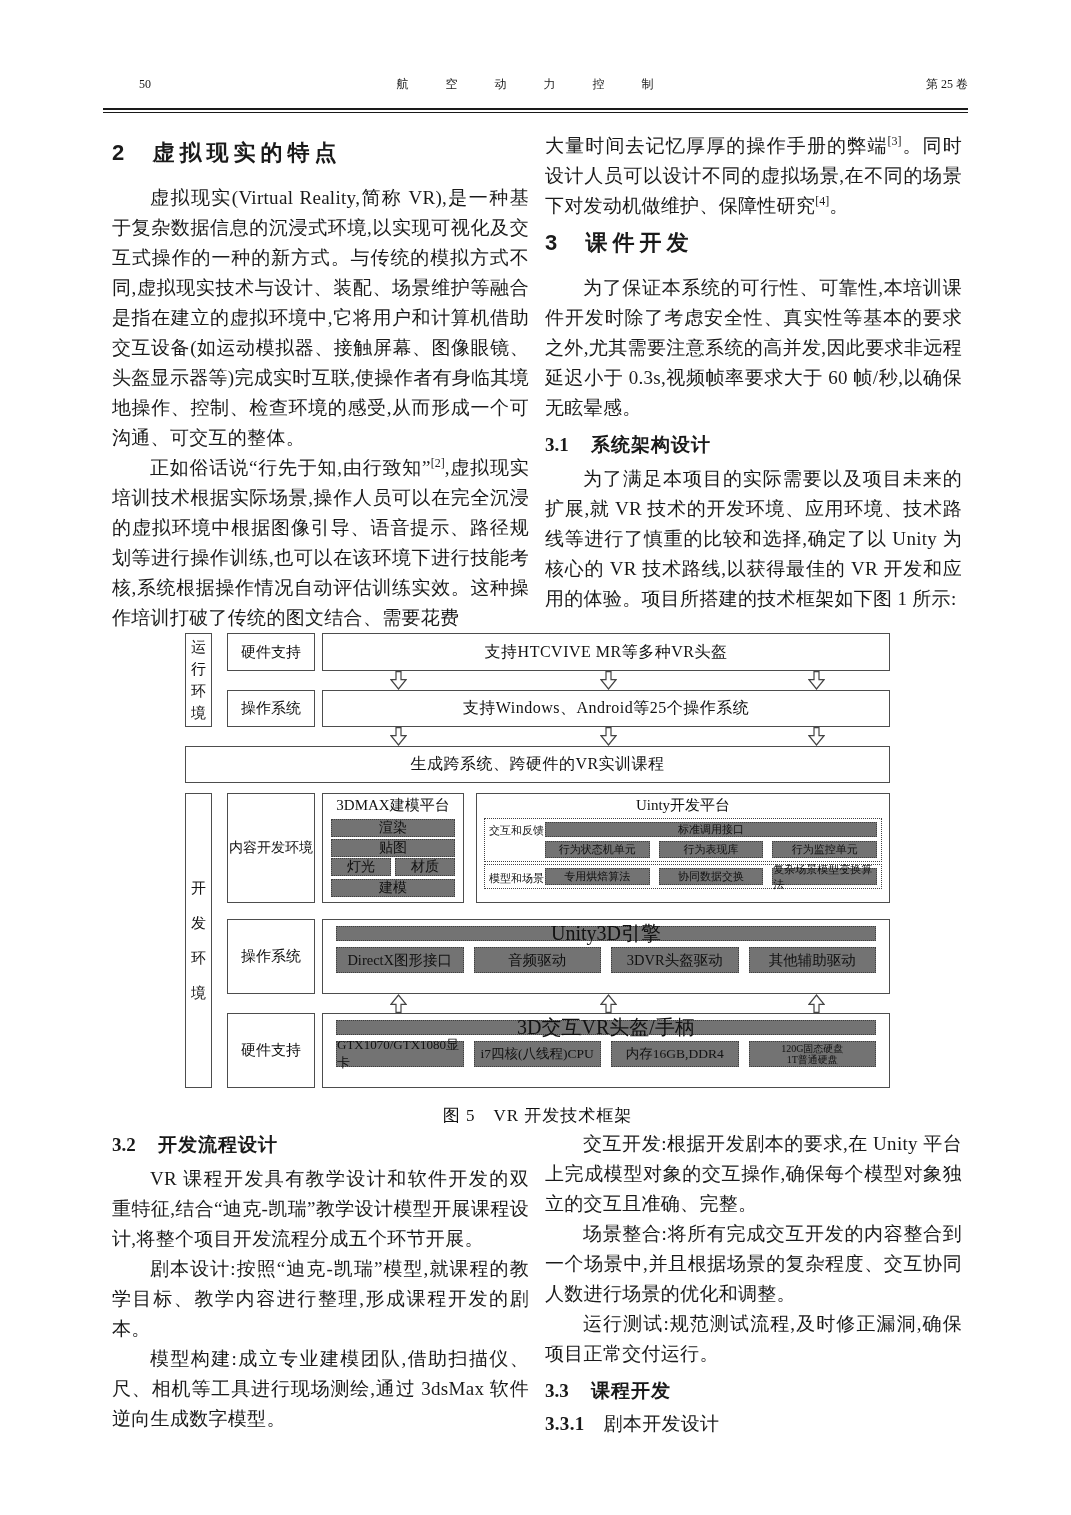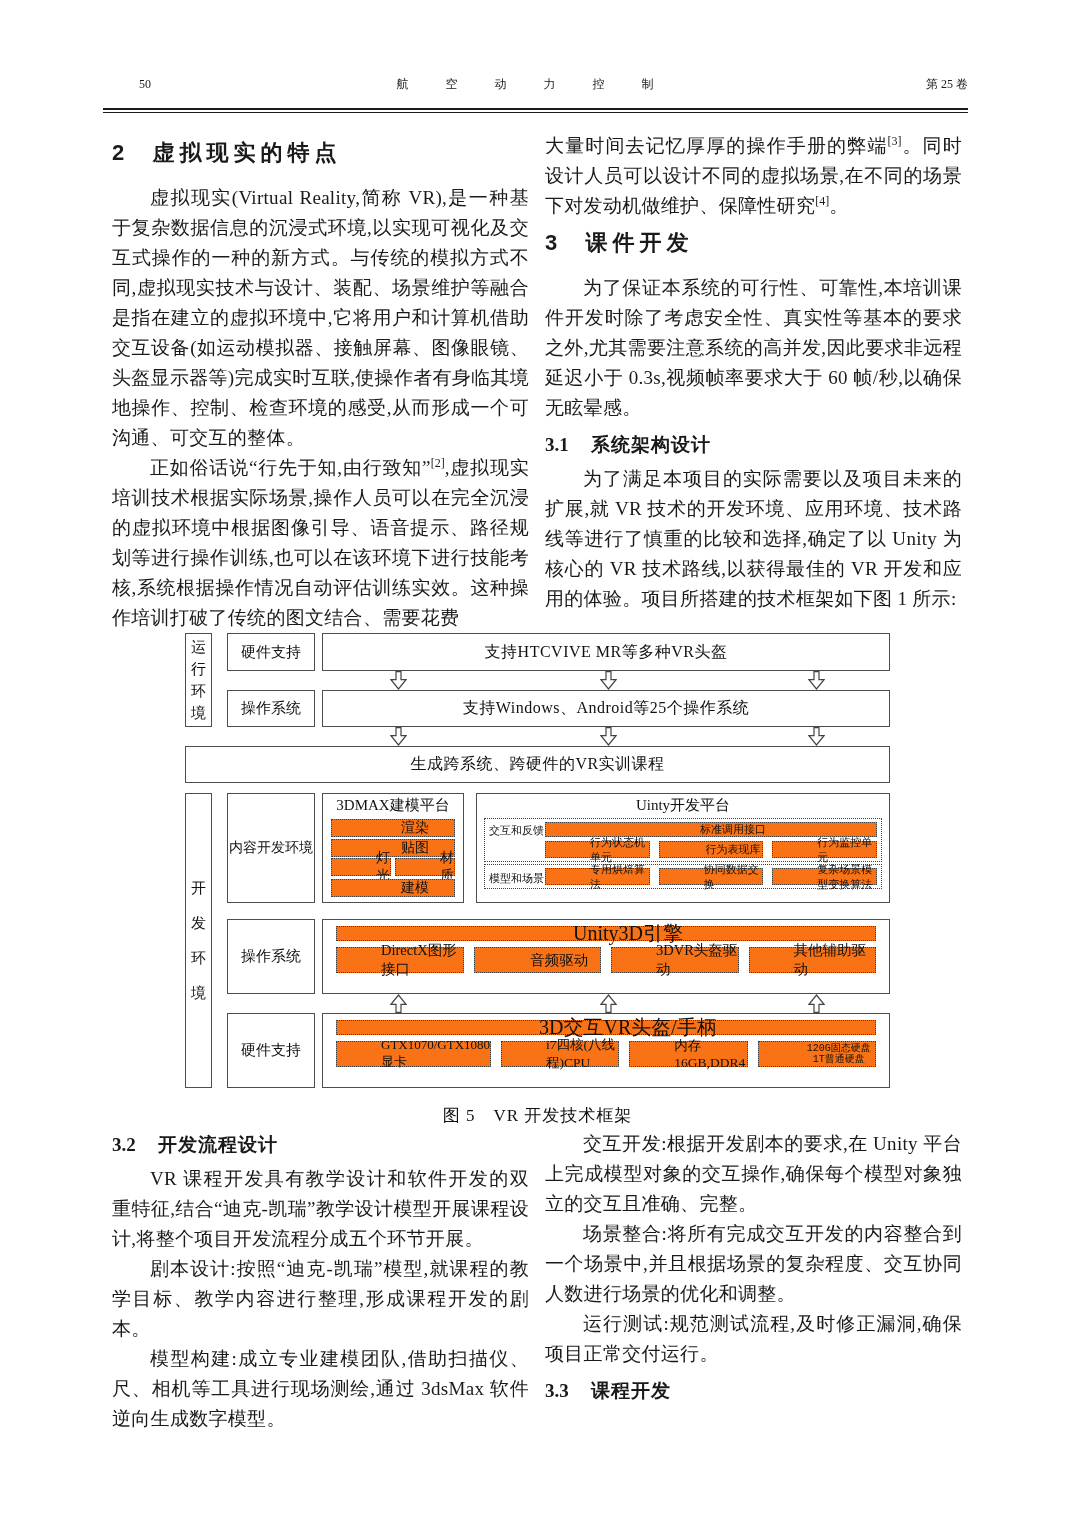--- a/index.html
+++ b/index.html
@@ -66,42 +66,42 @@
   .arrows.outer .a1 { left:205px; } .arrows.outer .a2 { left:415px; } .arrows.outer .a3 { left:623px; }
   .crossbox { height:37px; margin-top:0; display:flex; align-items:center; justify-content:center; font-size:16px; letter-spacing:0.5px; }
   .fgap { height:10px; }
   .fbot { display:flex; gap:15px; height:295px; }
   .fbot-right { flex:1; display:flex; flex-direction:column; }
   .brow { display:flex; gap:7px; }
   .row3 { height:110px; }
   .row3-content { flex:1; display:flex; gap:12px; }
   .gapsm { height:16px; }
   .row4, .row5 { height:75px; }
-  .dotted { border:1px dotted #3f3f3f; background:#f97316; display:flex; align-items:center; justify-content:center;padding-left:44px; }
+  .dotted { border:1px dotted #3f3f3f; background:#737373; display:flex; align-items:center; justify-content:center; }
   
   .dmax { width:142px; padding:1px 8px 4px 8px; display:flex; flex-direction:column; }
   .dmax-title { height:21px; display:flex; align-items:center; justify-content:center; font-size:15px; }
   .ditem { height:18px; font-size:14px; margin-top:2.5px; }
   .dsplit { display:flex; gap:4px; margin-top:1px; }
   .dsplit .ditem { flex:1; margin-top:0; }
   
   .unity { flex:1; padding:1px 7px 4px 7px; display:flex; flex-direction:column; }
   .unity-title { height:21px; display:flex; align-items:center; justify-content:center; font-size:15px; }
   .ucont { border:1px dotted #3f3f3f; display:flex; padding:3px 4px; margin-top:2px; }
   .ucont-label { width:56px; font-size:11px; line-height:13px; padding-top:2px; letter-spacing:0; }
   .ucont-body { flex:1; }
   .stdapi { height:15px; font-size:11px; margin-bottom:4px; }
   .urow { display:flex; gap:9px; }
   .ubox { flex:1; height:17px; font-size:11px; letter-spacing:0; }
   
   .obox, .hbox { flex:1; padding:6px 13px; display:flex; flex-direction:column; }
   .engine, .hmd { height:15px; font-size:20px; }
   .drow { display:flex; gap:10px; margin-top:6px; }
   .dbox { flex:1; height:26px; font-size:14.5px; }
-  .hw4 { flex-direction:column; line-height:11px; font-size:10px;font-family:Liberation Mono, monospace; }
+  .hw4 { flex-direction:column; line-height:11px; font-size:10px; }
   .figcap { margin-top:16px; text-align:center; font-size:17px; letter-spacing:1px; }
   .figcap .cap-label { margin-right:18px; }
 </style>
 </head>
 <body>
 
 <div class="page">
 
   <div class="pg-header">
     <span class="pg-num">50</span>
@@ -293,16 +293,20 @@
       <p class="ind">模型构建:成立专业建模团队,借助扫描仪、尺、相机等工具进行现场测绘,通过 3dsMax 软件逆向生成数字模型。</p>
     </div>
     <div class="col">
       <p class="ind">交互开发:根据开发剧本的要求,在 Unity 平台上完成模型对象的交互操作,确保每个模型对象独立的交互且准确、完整。</p>
       <p class="ind">场景整合:将所有完成交互开发的内容整合到一个场景中,并且根据场景的复杂程度、交互协同人数进行场景的优化和调整。</p>
       <p class="ind">运行测试:规范测试流程,及时修正漏洞,确保项目正常交付运行。</p>
       <h3 class="sub">
         <span class="sub-num">3.3</span>
         <span>课程开发</span>
       </h3>
+      <h4 class="subsub">
+        <span class="sub-num">3.3.1</span>
+        <span>剧本开发设计</span>
+      </h4>
     </div>
   </div>
 
 </div>
 
 </body></html>

